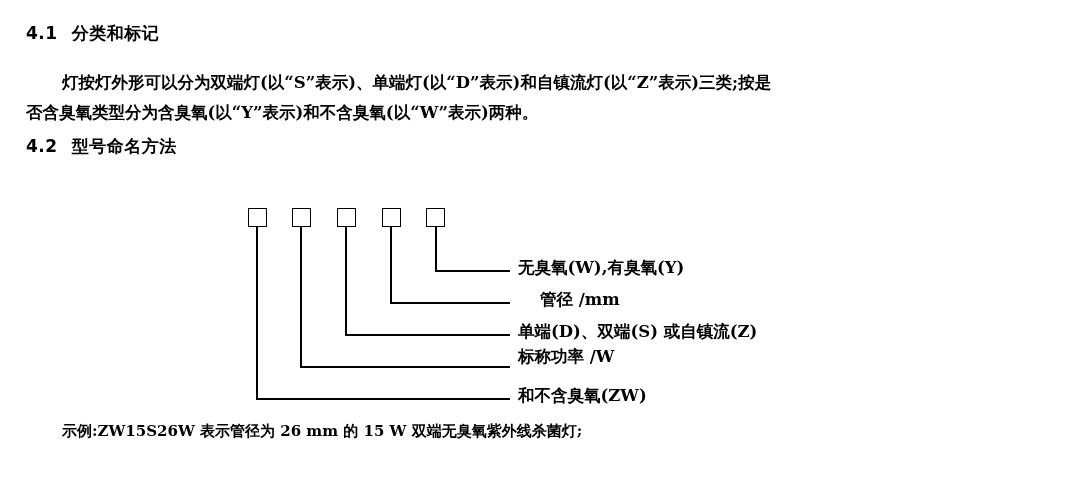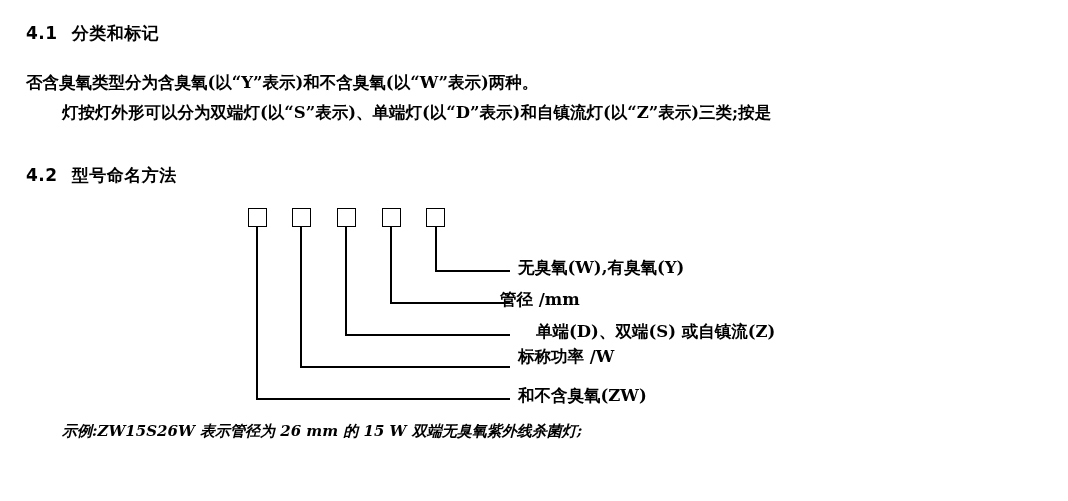--- a/index.html
+++ b/index.html
@@ -86,63 +86,62 @@
   }
 
   
   .example {
     position: absolute;
     font-size: 15px;
     font-weight: bold;
     line-height: 28px;
     font-family: "DejaVu Serif", "Liberation Serif", serif;
     white-space: nowrap;
-    font-style: italic;
   }
   .ex-line2 {
     padding-left: 47px;
   }
 </style>
 </head>
 <body>
 
 <div class="page">
 
   <div class="section-heading" style="left:26px; top:22px;">
     <span class="heading-num">4.1</span><span>分类和标记</span>
   </div>
 
   <div class="body-par" style="left:26px; top:68px;">
+    <span class="par-line"><span class="indent"></span><span>灯按灯外形可以分为双端灯(以“S”表示)、单端灯(以“D”表示)和自镇流灯(以“Z”表示)三类;按是</span></span>
     <span class="par-line"><span>否含臭氧类型分为含臭氧(以“Y”表示)和不含臭氧(以“W”表示)两种。</span></span>
-    <span class="par-line"><span class="indent"></span><span>灯按灯外形可以分为双端灯(以“S”表示)、单端灯(以“D”表示)和自镇流灯(以“Z”表示)三类;按是</span></span>
   </div>
 
-  <div class="section-heading" style="left:26px; top:164px;">
+  <div class="section-heading" style="left:26px; top:135px;">
     <span class="heading-num">4.2</span><span>型号命名方法</span>
   </div>
 
   <div class="diagram">
 
     <div class="box" style="left:224px; top:12px;"></div>
     <div class="box" style="left:268px; top:12px;"></div>
     <div class="box" style="left:313px; top:12px;"></div>
     <div class="box" style="left:358px; top:12px;"></div>
     <div class="box" style="left:402px; top:12px;"></div>
 
     <div class="vline" style="left:411px; top:31px; height:44px;"></div>
     <div class="hline" style="left:411px; top:74px; width:75px;"></div>
     <div class="leader-label" style="left:494px; top:64px;">无臭氧(W),有臭氧(Y)</div>
 
     <div class="vline" style="left:366px; top:31px; height:76px;"></div>
     <div class="hline" style="left:366px; top:106px; width:120px;"></div>
-    <div class="leader-label" style="left:476px; top:96px;">管径 /mm</div>
+    <div class="leader-label" style="left:516px; top:96px;">管径 /mm</div>
 
     <div class="vline" style="left:321px; top:31px; height:108px;"></div>
     <div class="hline" style="left:321px; top:138px; width:165px;"></div>
-    <div class="leader-label" style="left:512px; top:128px;text-align:center;">单端(D)、双端(S) 或自镇流(Z)</div>
+    <div class="leader-label" style="left:494px; top:128px;text-align:center;">单端(D)、双端(S) 或自镇流(Z)</div>
 
     <div class="vline" style="left:276px; top:31px; height:140px;"></div>
     <div class="hline" style="left:276px; top:170px; width:210px;"></div>
     <div class="leader-label" style="left:494px; top:153px;">标称功率 /W</div>
 
     <div class="vline" style="left:232px; top:31px; height:172px;"></div>
     <div class="hline" style="left:232px; top:202px; width:254px;"></div>
     <div class="leader-label" style="left:494px; top:192px;">和不含臭氧(ZW)</div>
 
   </div>

